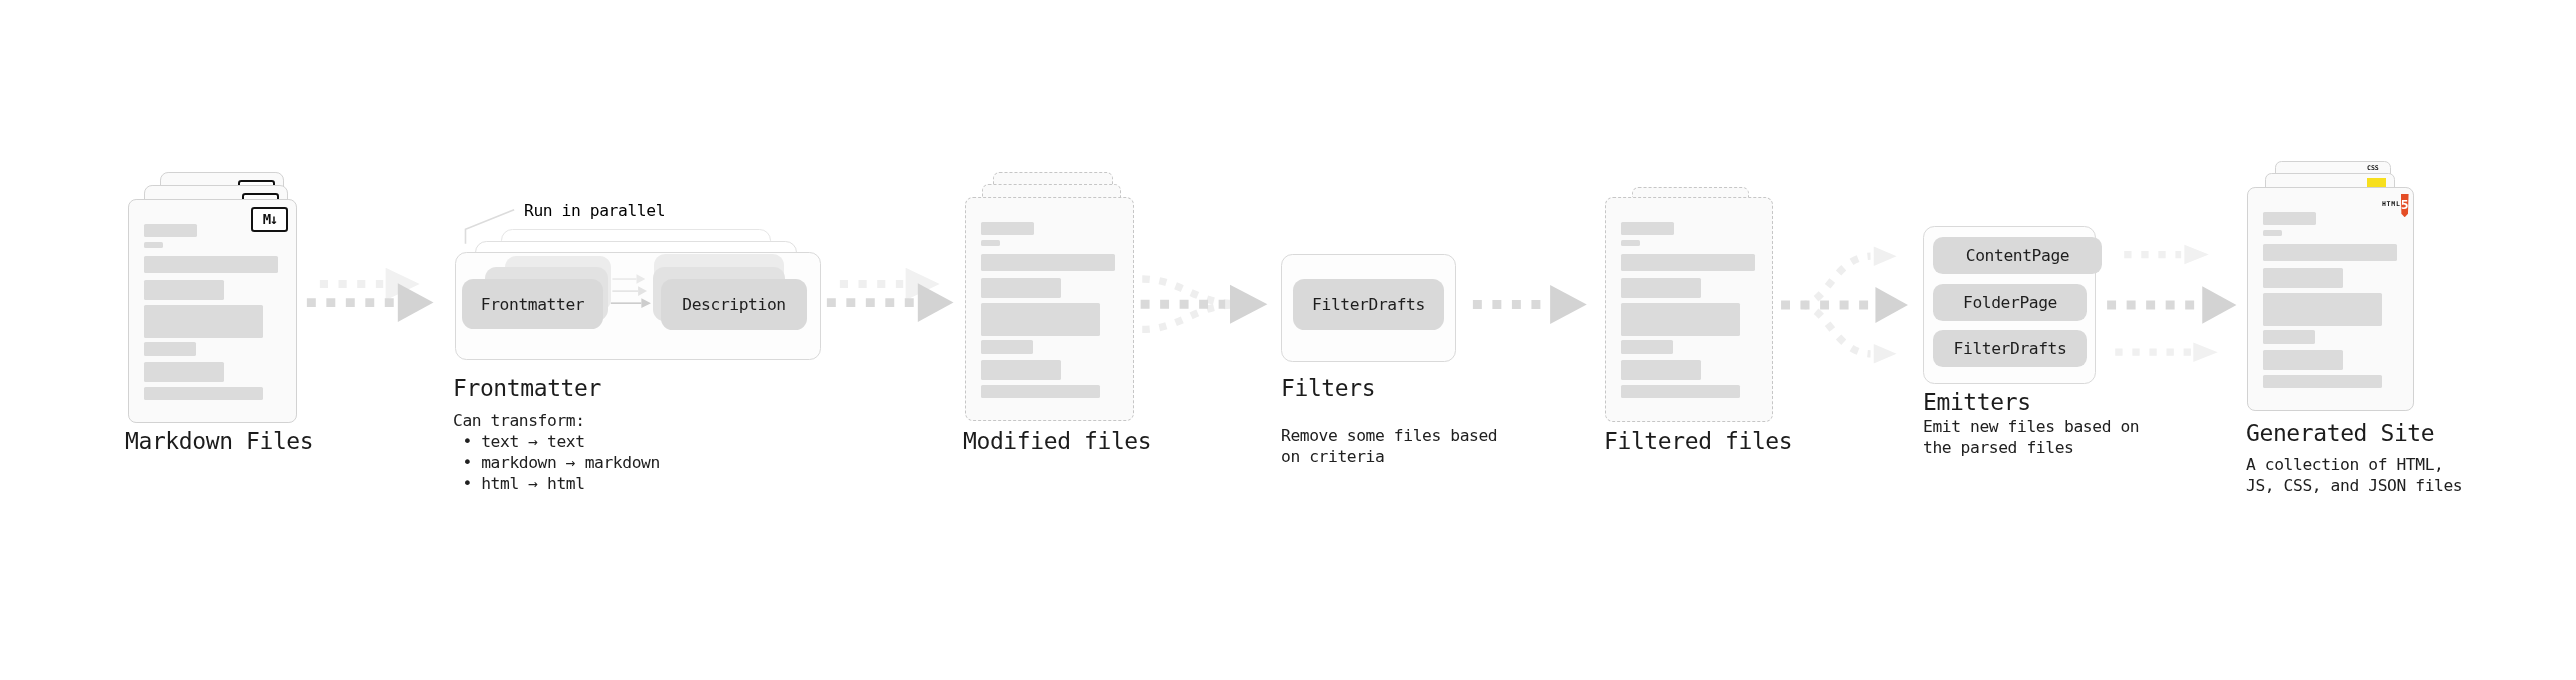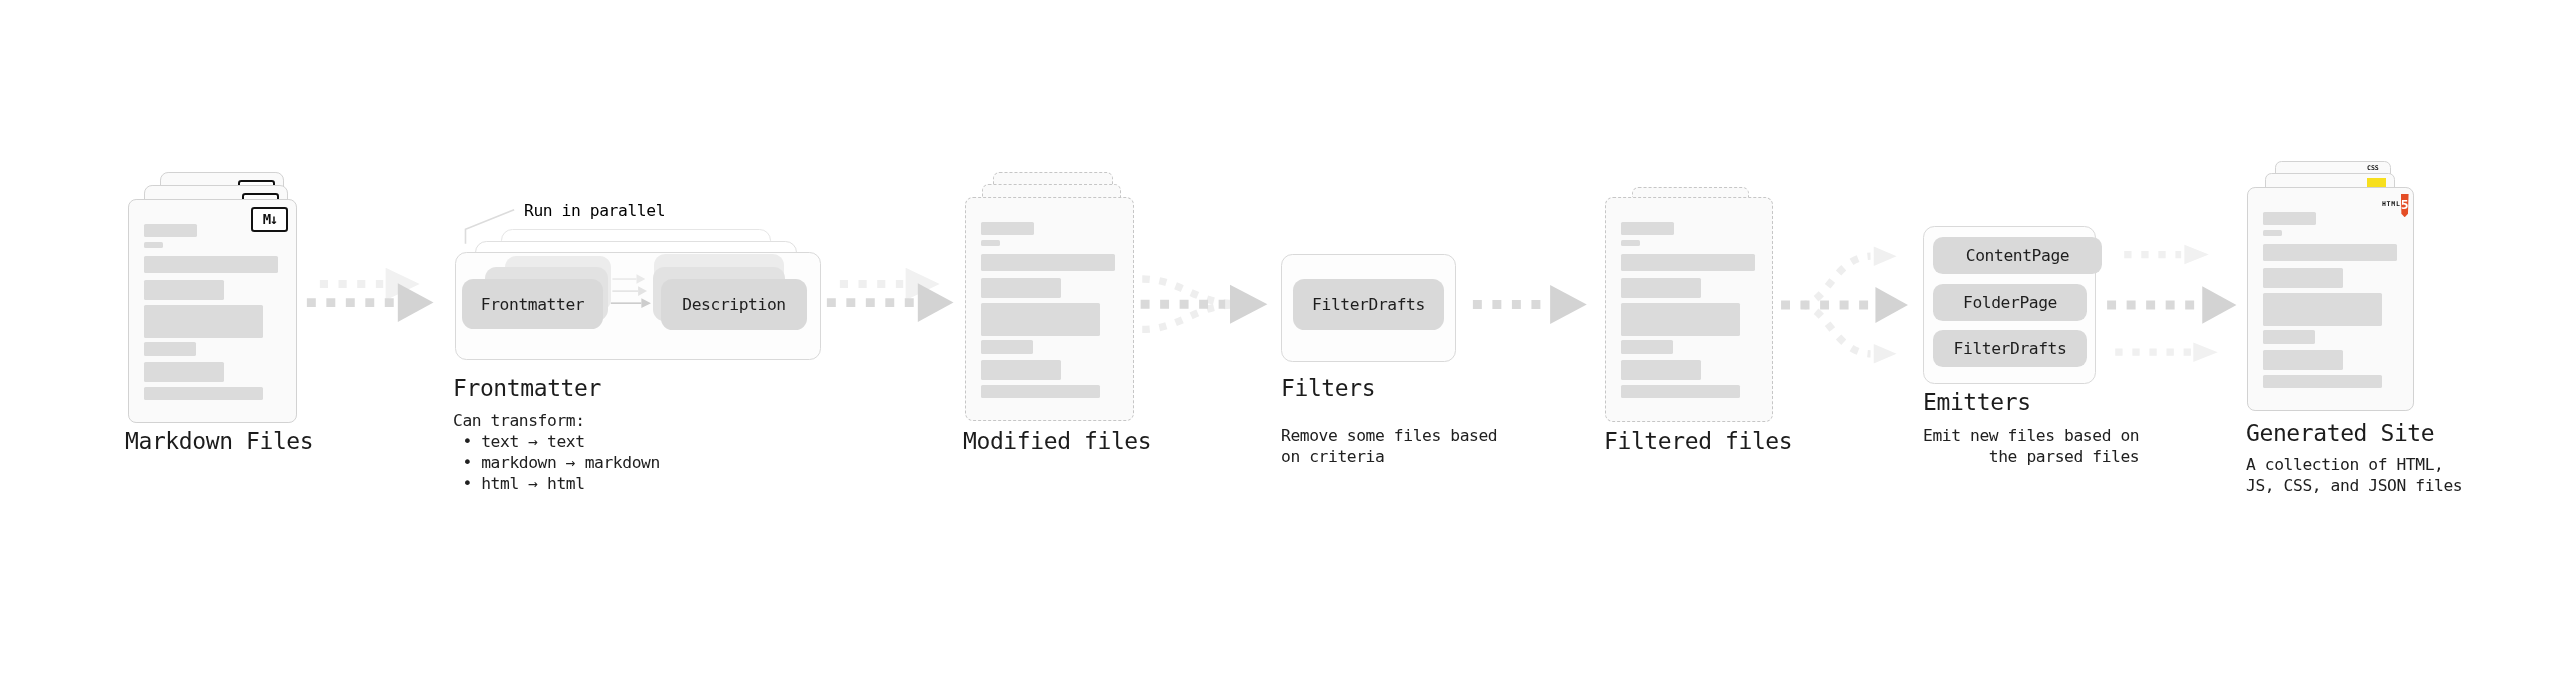--- a/index.html
+++ b/index.html
@@ -160,21 +160,21 @@
     <polygon points="120,123 120,147 148,135" fill="#f0f0f0"></polygon>
     <line x1="6" y1="75" x2="118" y2="75" stroke="#d9d9d9" stroke-width="11" stroke-dasharray="11 13"></line>
     <polygon points="122,53 122,97 162,75" fill="#d3d3d3"></polygon>
   </svg>
 
   <div class="box" style="left:1923px;top:226px;width:171px;height:156px;"></div>
   <div class="pill" style="left:1933px;top:237px;width:169px;height:37px;border-radius:9.8px;">ContentPage</div>
   <div class="pill" style="left:1933px;top:284px;width:154px;height:37px;border-radius:9.8px;">FolderPage</div>
   <div class="pill" style="left:1933px;top:330px;width:154px;height:37px;border-radius:9.8px;">FilterDrafts</div>
   <div class="heading" style="left:1923px;top:389px;">Emitters</div>
-  <div class="sub" style="left:1923px;top:425px;text-align:right;">Emit new files based on
+  <div class="sub" style="left:1923px;top:416px;">Emit new files based on
 the parsed files</div>
 
   <svg style="left:2103px;top:244px;" width="140" height="122" viewBox="0 0 172 150">
     <line x1="26" y1="13" x2="96" y2="13" stroke="#f0f0f0" stroke-width="9" stroke-dasharray="9 12"></line>
     <polygon points="100,1 100,25 130,13" fill="#f1f1f1"></polygon>
     <line x1="5" y1="75" x2="118" y2="75" stroke="#d9d9d9" stroke-width="11" stroke-dasharray="11 13"></line>
     <polygon points="122,52 122,98 164,75" fill="#d3d3d3"></polygon>
     <line x1="15" y1="133" x2="108" y2="133" stroke="#f0f0f0" stroke-width="9" stroke-dasharray="9 12"></line>
     <polygon points="111,121 111,145 141,133" fill="#f1f1f1"></polygon>
   </svg>

